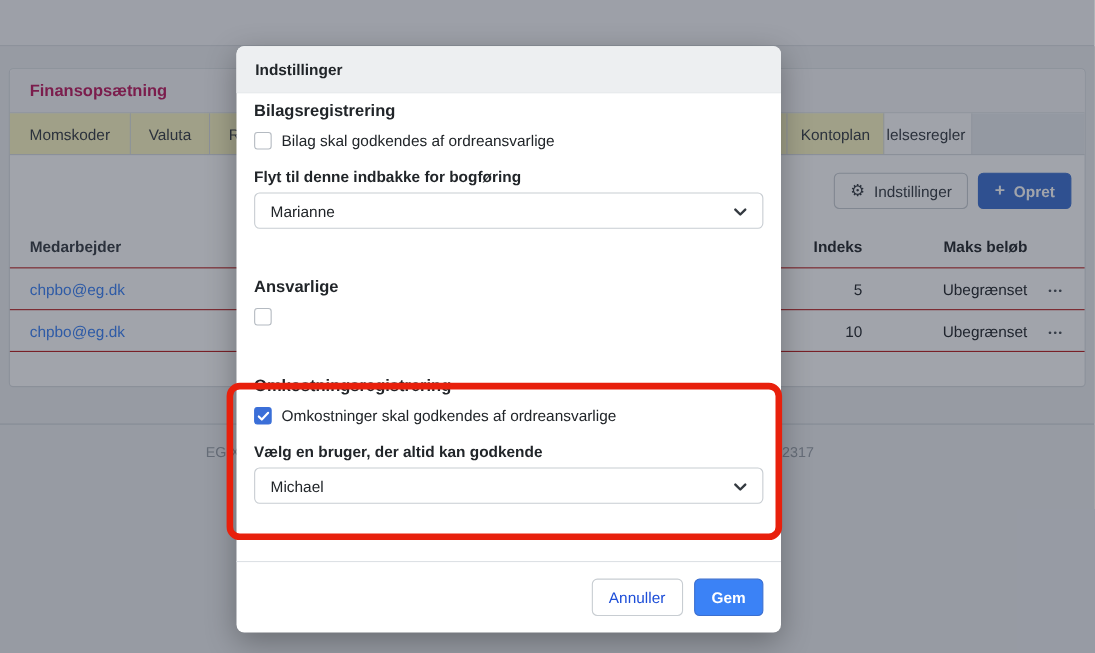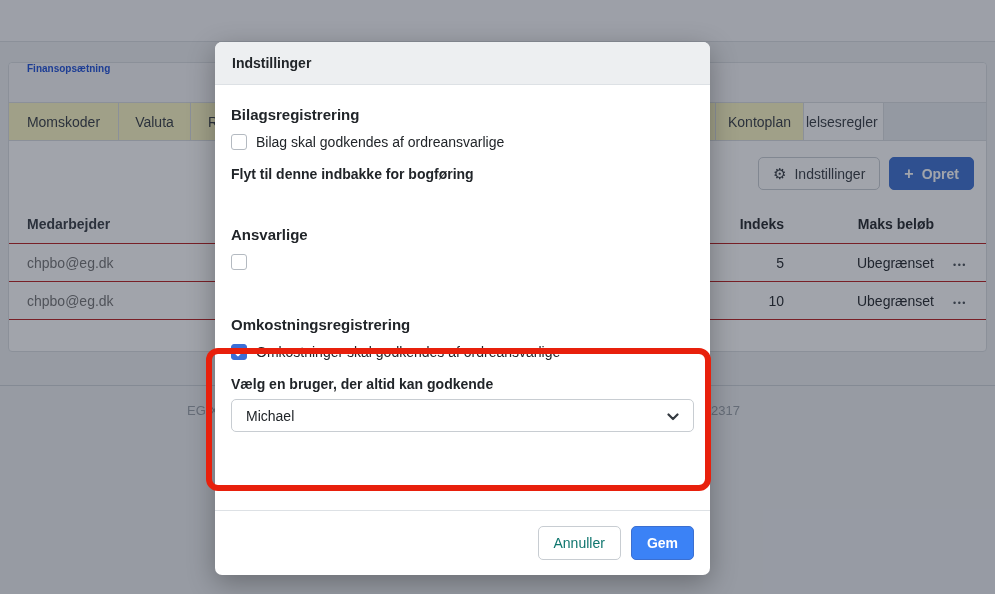--- a/index.html
+++ b/index.html
@@ -3,21 +3,21 @@
 <meta charset="utf-8">
 <style>
   * { margin:0; padding:0; box-sizing:border-box; }
   body { font-family:"Liberation Sans","DejaVu Sans",sans-serif; background:#555; }
   .screen { position:relative; width:995px; height:594px; overflow:hidden; background:#eef0f2; }
 
   
   .page { position:absolute; inset:0; z-index:0; }
   .topbar { position:absolute; left:0; top:0; width:995px; height:42px; background:#f8f9fa; border-bottom:1px solid #d9dde1; }
   .card { position:absolute; left:8px; top:62px; width:979px; height:290px; background:#fff; border:1px solid #d9dde1; border-radius:4px; }
-  .card-header { height:40px; background:#f6f7f8; border-bottom:1px solid #d9dde1; display:flex; align-items:flex-start; padding-left:18px; font-size:10px; font-weight:bold; color:#1d4ed8; border-radius:4px 4px 0 0; }
+  .card-header { height:40px; background:#f6f7f8; border-bottom:1px solid #d9dde1; display:flex; align-items:center; padding-left:18px; font-size:15px; font-weight:bold; color:#be185d; border-radius:4px 4px 0 0; }
   .tabs { height:38px; display:flex; border-bottom:1px solid #d9dde1; background:#e9ecef; }
   .tab { display:flex; align-items:center; justify-content:center; font-size:14px; color:#343a40; background:#fef9c3; border-right:1px solid #d9dde1; cursor:pointer; overflow:hidden; white-space:nowrap; }
   .tab.t1 { width:110px; }
   .tab.t2 { width:72px; }
   .tab.t3 { width:525px; justify-content:flex-start; padding-left:17px; }
   .tab.t4 { width:80px; justify-content:flex-start; padding-left:2px; background:#fdfdfd; }
   .tab.t5 { width:88px; }
   .toolbar { position:relative; height:64px; }
   .toolbar-buttons { position:absolute; right:12px; top:16px; display:flex; gap:9px; }
   .btn { display:inline-flex; align-items:center; justify-content:center; gap:8px; height:33px; border-radius:5px; font-size:14px; cursor:pointer; }
@@ -25,42 +25,42 @@
   .btn-primary { background:#3b6fd0; border:1px solid #3b6fd0; color:#fff; padding:0 14px; font-weight:bold; }
   .gear { font-size:15px; line-height:1; }
   .plus { font-size:16px; font-weight:bold; line-height:1; }
   .tbl { width:100%; }
   .tbl-row { display:grid; grid-template-columns:1fr 140px 130px 52px; align-items:center; height:38px; border-bottom:1px solid #b91c1c; }
   .tbl-row.head { height:39px; font-weight:bold; color:#343a40; }
   .c-med { padding-left:18px; font-size:14px; }
   .c-idx { text-align:right; padding-right:20px; font-size:14px; color:#212529; }
   .c-max { text-align:right; font-size:14px; color:#212529; }
   .c-menu { text-align:center; }
-  .link { color:#737373; text-decoration:none; cursor:pointer; }
+  .link { color:#3b82f6; text-decoration:none; cursor:pointer; }
   .dots { font-size:9px; letter-spacing:1.5px; color:#495057; cursor:pointer; }
   .page-divider { position:absolute; left:0; top:385px; width:995px; height:1px; background:#ced3d8; }
   .foot-frag { position:absolute; top:403px; font-size:13px; color:#9aa1a8; }
   .foot-left { left:187px; }
   .foot-right { left:711px; }
 
   
   .overlay { position:absolute; inset:0; background:rgba(30,38,56,0.42); z-index:10; }
   .modal { position:absolute; left:215px; top:42px; width:495px; height:533px; background:#fff; border-radius:7px; box-shadow:0 8px 28px rgba(0,0,0,.3); z-index:20; }
   .modal-header { height:43px; background:#edeff1; border-bottom:1px solid #dde1e5; border-radius:7px 7px 0 0; display:flex; align-items:center; padding-left:17px; font-size:14px; font-weight:bold; color:#212529; }
   .modal-body { padding:0 16px; }
-  .sec-h { margin-top:21px; font-size:15px; font-weight:bold; color:#212529; }
+  .sec-h { margin-top:7px; font-size:15px; font-weight:bold; color:#212529; }
   .sec-h.mt-lg { margin-top:44px; }
   .sec-h.mt-xl { margin-top:46px; }
   .check-row { margin-top:11px; display:flex; align-items:center; gap:9px; font-size:14px; color:#212529; }
   .checkbox { width:16px; height:16px; border:1px solid #b4bac1; border-radius:3px; background:#fff; flex:0 0 auto; display:flex; align-items:center; justify-content:center; cursor:pointer; }
   .checkbox.checked { background:#3b6fd8; border-color:#3b6fd8; }
   .field-label { margin-top:16px; font-size:14px; font-weight:bold; color:#212529; }
   .select { margin-top:7px; height:33px; border:1px solid #c8cdd2; border-radius:5px; display:flex; align-items:center; justify-content:space-between; padding:0 14px; font-size:14px; color:#212529; cursor:pointer; }
   .modal-footer { position:absolute; left:0; bottom:0; width:100%; height:65px; border-top:1px solid #dde1e5; display:flex; align-items:center; justify-content:flex-end; gap:10px; padding-right:16px; }
-  .btn-cancel { background:#fff; border:1px solid #c8cdd2; color:#0f766e; height:34px; padding:0 15px; font-size:14px; }
+  .btn-cancel { background:#fff; border:1px solid #c8cdd2; color:#1d4ed8; height:34px; padding:0 15px; font-size:14px; }
   .btn-save { background:#3b82f6; border:1px solid #3b6fd0; color:#fff; height:34px; padding:0 15px; font-size:14px; font-weight:bold; }
 
   
   .red-box { position:absolute; left:206px; top:348px; width:505px; height:143px; border:6px solid #e8200c; border-radius:12px; z-index:40; pointer-events:none; }
 </style>
 </head>
 <body>
 
 <div class="screen">
 
@@ -127,20 +127,28 @@
       <span>Indstillinger</span>
     </div>
 
     <div class="modal-body">
       <div class="sec-h">Bilagsregistrering</div>
       <div class="check-row">
         <span class="checkbox"></span>
         <span>Bilag skal godkendes af ordreansvarlige</span>
       </div>
       <div class="field-label">Flyt til denne indbakke for bogføring</div>
+      <div class="select">
+        <span>Marianne</span>
+        <span>
+          <svg width="12" height="8" viewBox="0 0 12 8">
+              <path d="M1.5 1.5l4.5 4.5 4.5-4.5" stroke="#343a40" stroke-width="2.2" fill="none" stroke-linecap="round" stroke-linejoin="round"></path>
+            </svg>
+        </span>
+      </div>
 
       <div class="sec-h mt-lg">Ansvarlige</div>
       <div class="check-row">
         <span class="checkbox"></span>
       </div>
 
       <div class="sec-h mt-xl">Omkostningsregistrering</div>
       <div class="check-row">
         <span class="checkbox checked">
           <svg width="11" height="9" viewBox="0 0 11 9">

